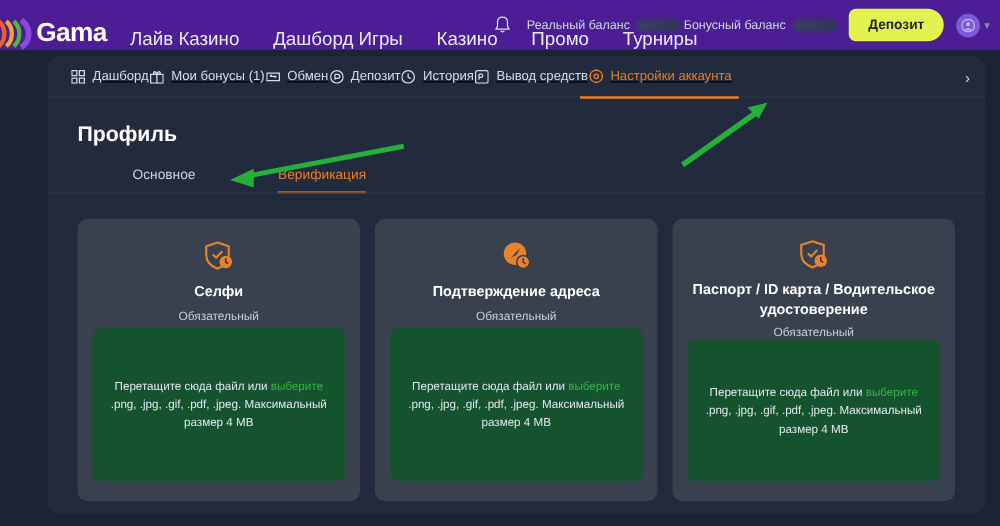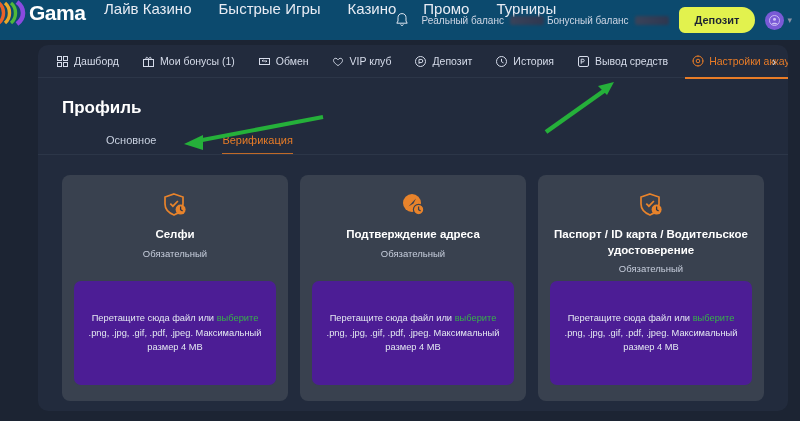--- a/index.html
+++ b/index.html
@@ -7,22 +7,22 @@
     width: 800px; height: 421px;
     background: #1c2433;
     font-family: "Liberation Sans", sans-serif;
     overflow: hidden;
   }
   .page { position: relative; width: 800px; height: 421px; background: #1c2433; }
 
   
   .topnav {
     position: absolute; left: 0; top: 0; width: 800px; height: 40px;
-    background: #0c4a6e;
-    display: flex; align-items: flex-start;
+    background: #4c1d95;
+    display: flex; align-items: flex-end;
   }
   .logo-wrap { display: flex; align-items: center; padding-left: 0px; width: 92px; }
   .logo-waves { display: flex; align-items: center; height: 26px; margin-left: -2px; }
   .logo-waves svg { display: block; }
   .logo-text {
     color: #ffffff; font-size: 21px; font-weight: bold; letter-spacing: -0.5px;
     margin-left: 1px;
   }
   .nav-links { display: flex; align-items: center; gap: 27px; margin-left: 12px; }
   .nav-link { color: #e8ecf4; font-size: 15px; white-space: nowrap; cursor: pointer; }
@@ -52,22 +52,23 @@
   }
   .chev-down { color: #8892a6; font-size: 9px; }
 
   
   .panel {
     position: absolute; left: 38px; top: 45px; width: 750px; height: 366px;
     background: #222b3d; border-radius: 10px; overflow: hidden;
   }
   .tabbar {
     position: relative; height: 33px; display: flex; align-items: center;
-    padding-left: 18px; gap: 23px;
+    padding-left: 18px; 
     border-bottom: 1px solid #2c3648;
+    text-decoration: underline;
   }
   .tab { display: flex; align-items: center; gap: 5px; cursor: pointer; position: relative; height: 33px; }
   .tab-label { color: #d6dcea; font-size: 10.5px; white-space: nowrap; }
   .tab.active .tab-label { color: #e87c27; }
   .tab.active::after {
     content: ""; position: absolute; left: -6px; right: -6px; bottom: -1px;
     height: 2px; background: #e87c27;
   }
   .tab-icon { width: 13px; height: 13px; display: flex; align-items: center; justify-content: center; }
   .tab-scroll-right {
@@ -96,22 +97,22 @@
     padding: 16px 12px 16px 12px; height: 226px;
     display: flex; flex-direction: column; align-items: center;
   }
   .card-icon { width: 28px; height: 28px; display: flex; align-items: center; justify-content: center; }
   .card-title {
     color: #ffffff; font-size: 11.5px; font-weight: bold; text-align: center;
     margin-top: 8px; line-height: 1.35;
   }
   .card-sub { color: #c7cedd; font-size: 9.5px; text-align: center; margin-top: 5px; }
   .dropzone {
-    margin-top: auto; width: 100%; height: 104px;
-    background: #4c1d95; border-radius: 7px;
+    margin-top: auto; width: 100%; height: 123px;
+    background: #14532d; border-radius: 7px;
     display: flex; align-items: center; justify-content: center;
     padding: 10px 14px; cursor: pointer;
   }
   .dz-text { color: #e3e8f1; font-size: 9.3px; text-align: center; line-height: 1.55; }
   .dz-pick { color: #38b14a; }
 
   
   .anno { position: absolute; left: 0; top: 0; width: 800px; height: 421px; pointer-events: none; }
 </style>
 </head>
@@ -128,21 +129,21 @@
           <path d="M7 3 C13 8, 13 18, 7 23" stroke="#e8a82a" stroke-width="3.4" fill="none"></path>
           <path d="M13 3 C19 8, 19 18, 13 23" stroke="#4fb83a" stroke-width="3.4" fill="none"></path>
           <path d="M19 2 C27 8, 27 18, 19 24" stroke="#8a4ae0" stroke-width="4.6" fill="none"></path>
         </svg>
       </span>
       <span class="logo-text">Gama</span>
     </div>
 
     <div class="nav-links">
       <span class="nav-link">Лайв Казино</span>
-      <span class="nav-link">Быстрые Игры</span>
+      <span class="nav-link">Дашборд Игры</span>
       <span class="nav-link">Казино</span>
       <span class="nav-link">Промо</span>
       <span class="nav-link">Турниры</span>
     </div>
 
     <div class="top-right">
       <span class="bell">
         <svg width="14" height="16" viewBox="0 0 14 16">
           <path d="M7 1.6 C4.3 1.6 3 3.4 3 5.6 V9 L1.8 11.2 H12.2 L11 9 V5.6 C11 3.4 9.7 1.6 7 1.6 Z" stroke="#dfe5f0" stroke-width="1" fill="none"></path>
           <path d="M5.6 12.5 a1.5 1.5 0 0 0 2.8 0" stroke="#dfe5f0" stroke-width="1" fill="none"></path>
@@ -206,28 +207,20 @@
       <div class="tab">
         <span class="tab-icon">
           <svg width="11" height="11" viewBox="0 0 11 11">
             <rect x="0.5" y="2.5" width="10" height="6" stroke="#d6dcea" fill="none"></rect>
             <path d="M3 5 h5 M3 5 l1.3 -1.2 M8 5 l-1.3 1.2" stroke="#d6dcea" fill="none"></path>
           </svg>
         </span>
         <span class="tab-label">Обмен</span>
       </div>
 
-      <div class="tab">
-        <span class="tab-icon">
-          <svg width="12" height="11" viewBox="0 0 12 11">
-            <path d="M6 9.6 C2 7, 0.7 4.8, 1.9 3.1 C3 1.6, 5 2.2, 6 3.8 C7 2.2, 9 1.6, 10.1 3.1 C11.3 4.8, 10 7, 6 9.6 Z" stroke="#d6dcea" stroke-width="0.9" fill="none"></path>
-          </svg>
-        </span>
-        <span class="tab-label">VIP клуб</span>
-      </div>
 
       <div class="tab">
         <span class="tab-icon">
           <svg width="11" height="11" viewBox="0 0 11 11">
             <circle cx="5.5" cy="5.5" r="5" stroke="#d6dcea" fill="none"></circle>
             <path d="M4 3.4 h2.2 a1.6 1.6 0 0 1 0 3.2 H4 M4 3.4 v4.4" stroke="#d6dcea" fill="none"></path>
           </svg>
         </span>
         <span class="tab-label">Депозит</span>
       </div>

